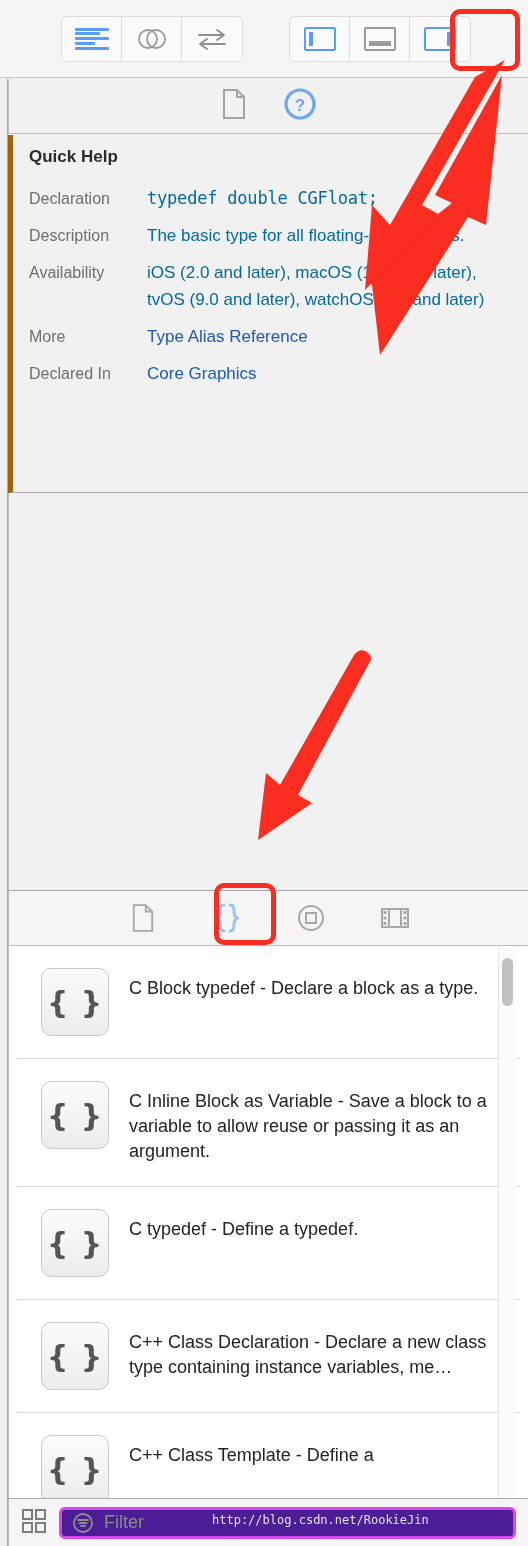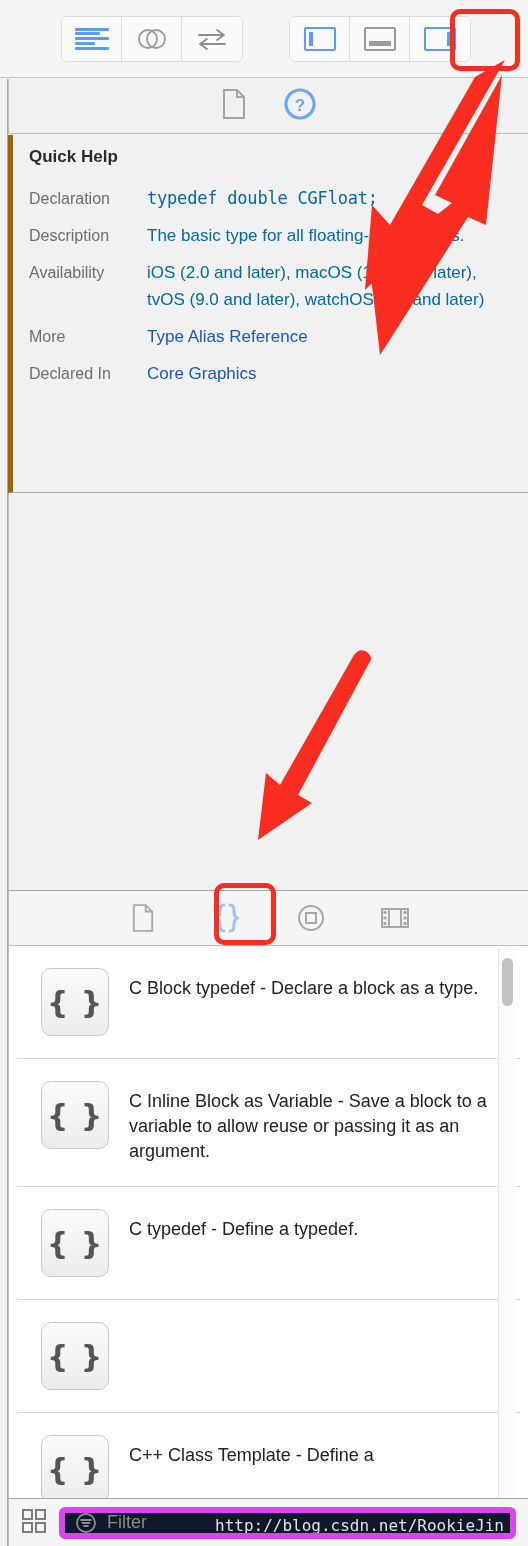--- a/index.html
+++ b/index.html
@@ -122,29 +122,29 @@
     background: #c2c2c2; border-radius: 6px;
   }
 
   
   .bottom {
     position: absolute; left: 8px; bottom: 0; width: 520px; height: 48px;
     background: #f5f5f5; border-top: 1px solid #a9a9a9; border-left: 1px solid #bdbdbd;
     display: flex; align-items: center; padding: 0 12px; gap: 12px;
   }
   .filter-field {
-    flex: 1; height: 32px; background: #0f172a;
-    border: 6px solid #d946ef; border-radius: 6px;
+    flex: 1; height: 32px; background: #4c1d95;
+    border: 3px solid #d946ef; border-radius: 6px;
     display: flex; align-items: center; gap: 10px; padding: 0 10px;
     position: relative; overflow: hidden;
   }
   .filter-text { font-size: 18px; color: #8a8a8a; }
   .watermark {
     position: absolute; left: 150px; top: 3px;
-    font-family: "DejaVu Sans Mono", monospace; font-size: 16px;
+    font-family: "DejaVu Sans Mono", monospace; font-size: 12px;
     color: #e2e2e2; white-space: nowrap;
   }
 
   .arrow { position: absolute; pointer-events: none; }
 </style>
 </head>
 <body>
 
 <div id="root">
 
@@ -294,20 +294,23 @@
 
     <div class="snip">
       <div class="snip-icon">{ }</div>
       <div class="snip-text">
         <b>C typedef</b><span> - </span><span>Define a typedef.</span>
       </div>
     </div>
 
     <div class="snip">
       <div class="snip-icon">{ }</div>
+      <div class="snip-text">
+        <b>C++ Class Declaration</b><span> - </span><span>Declare a new class type containing instance variables, me…</span>
+      </div>
     </div>
 
     <div class="snip">
       <div class="snip-icon">{ }</div>
       <div class="snip-text">
         <b>C++ Class Template</b><span> - </span><span>Define a</span>
       </div>
     </div>
   </div>
 

